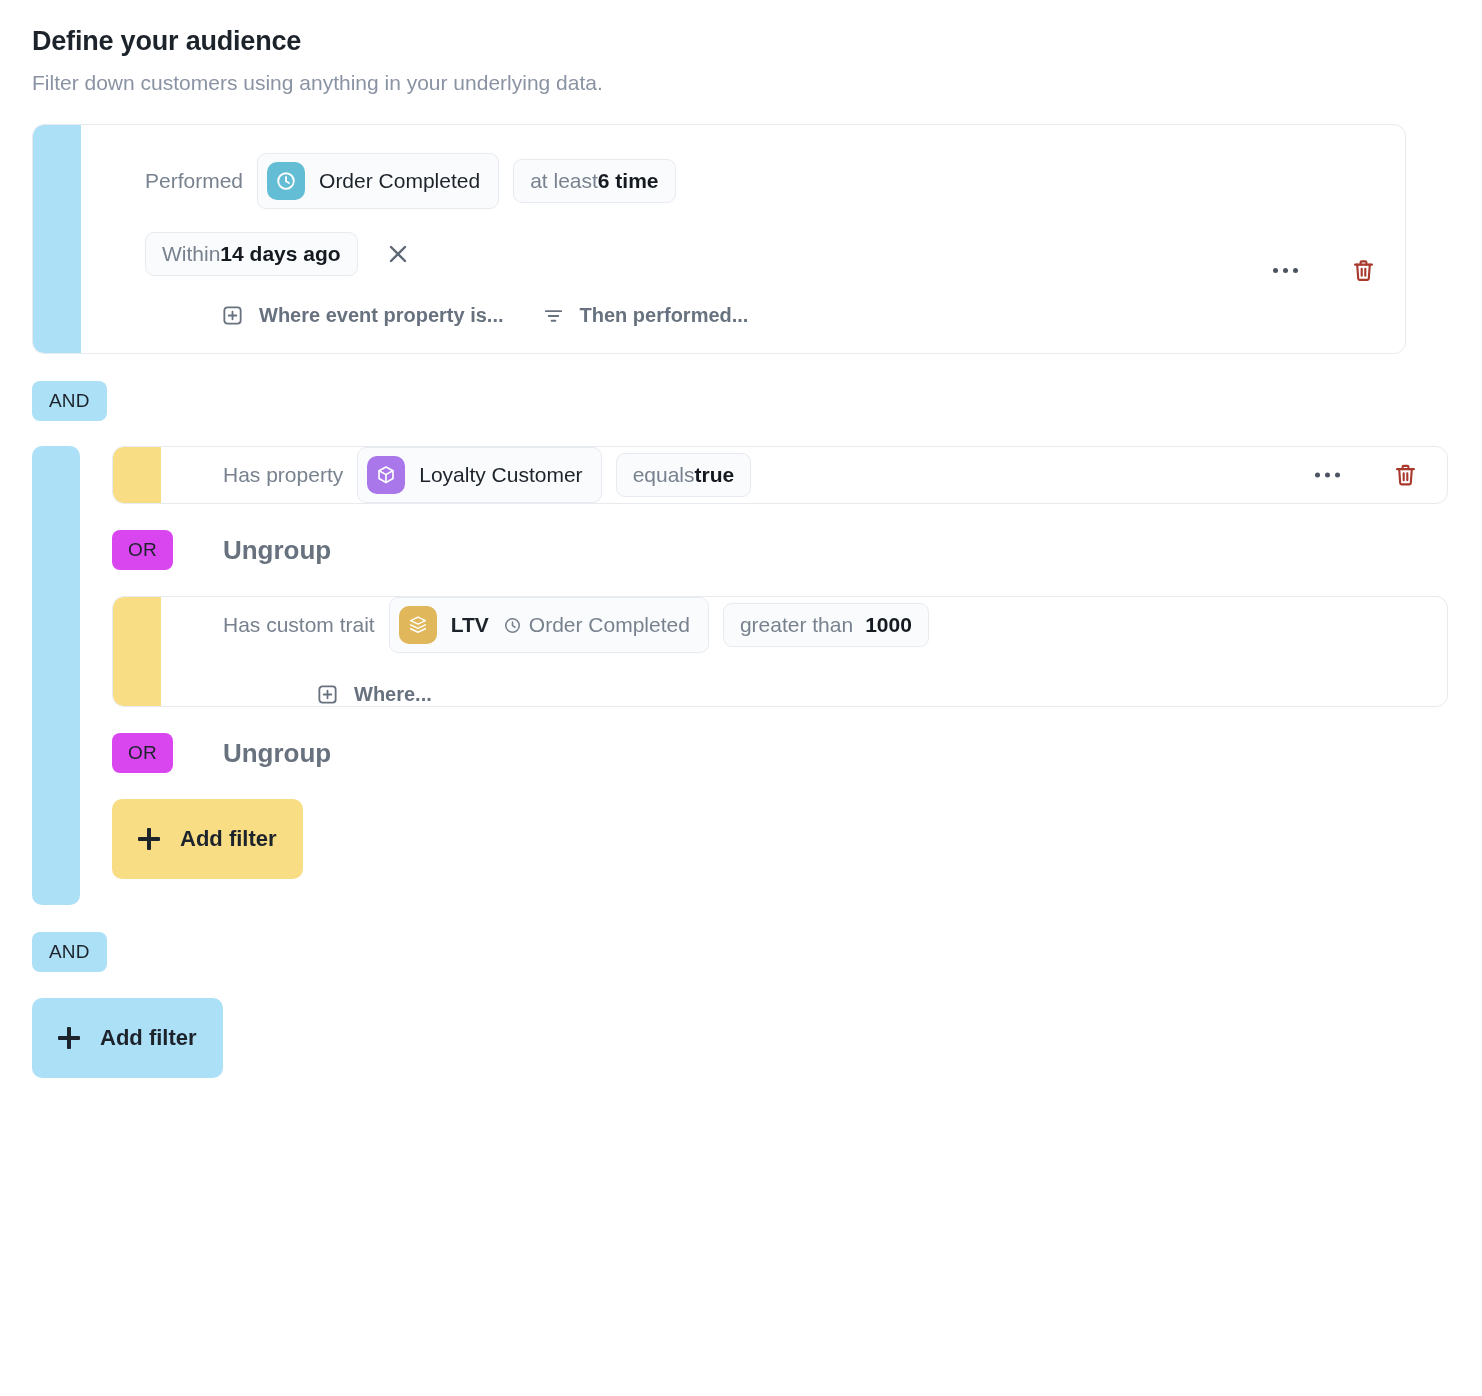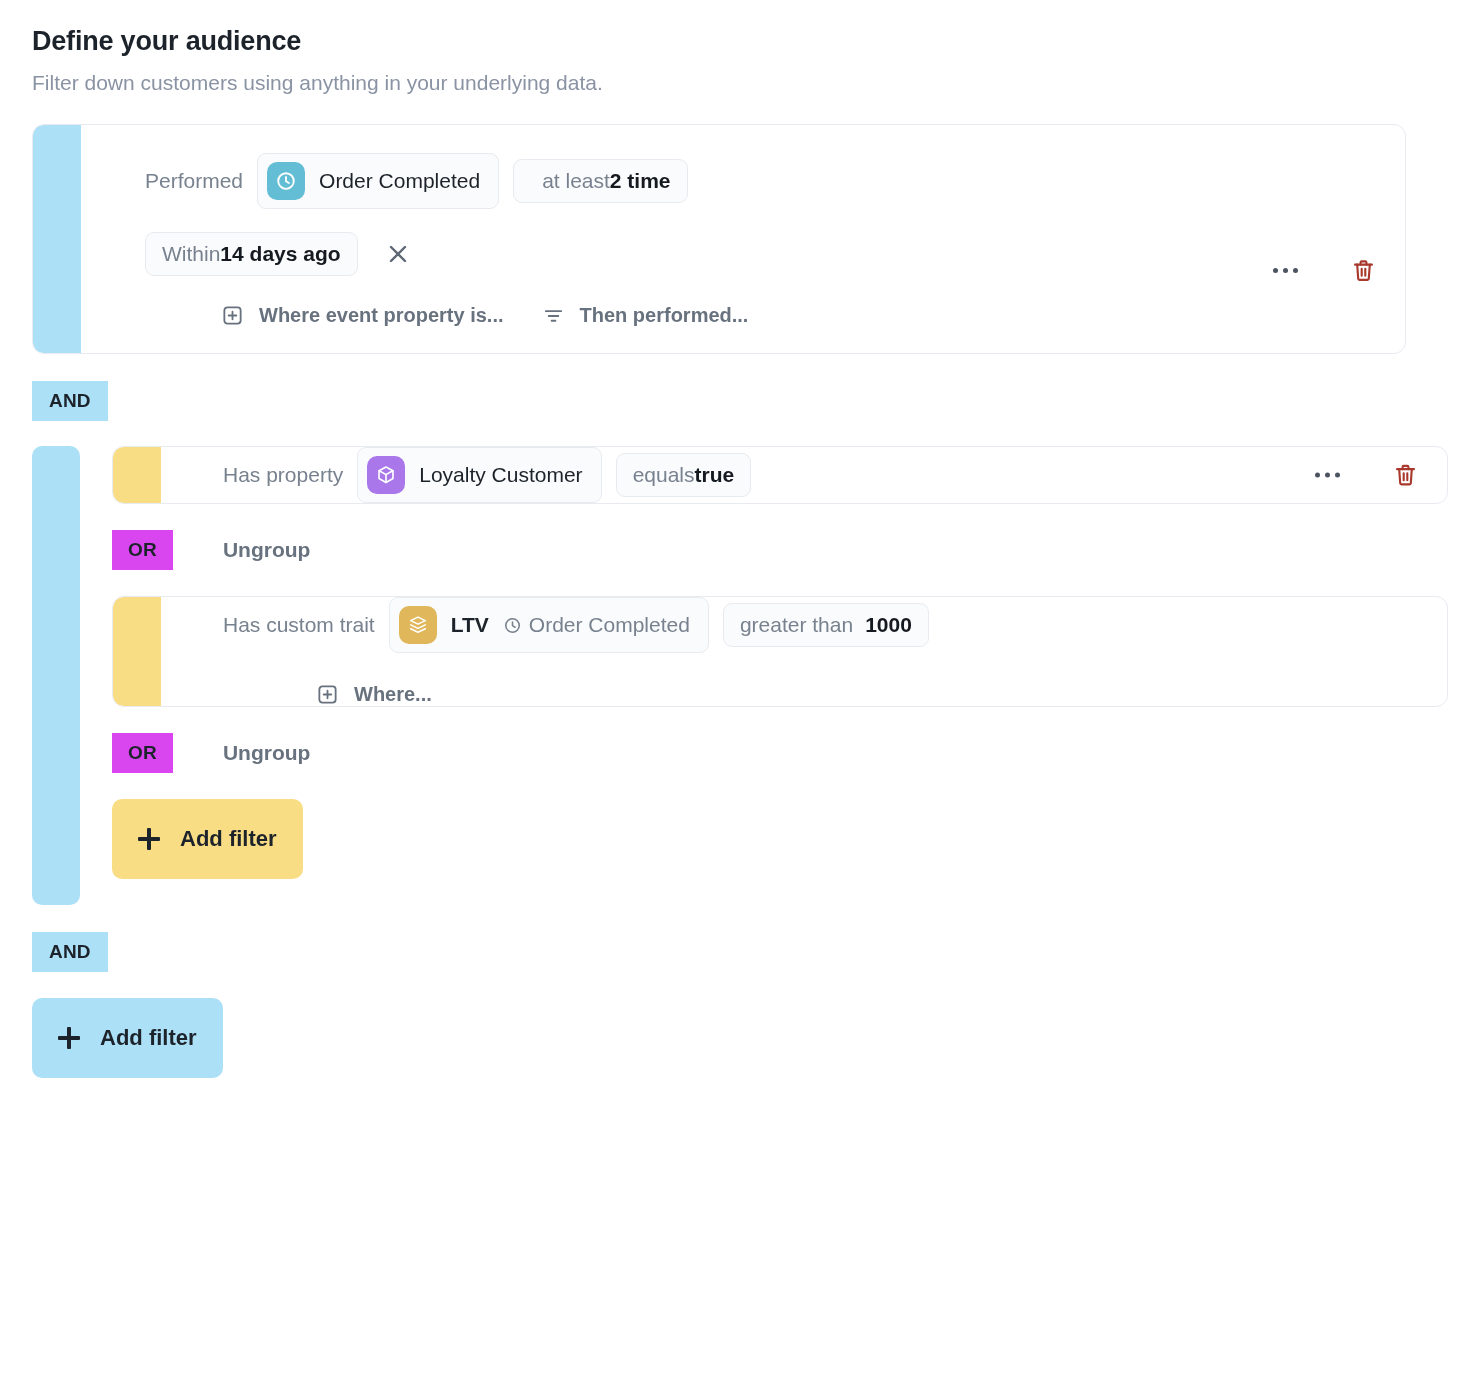--- a/index.html
+++ b/index.html
@@ -142,31 +142,31 @@
   .dots i {
     width: 5px; height: 5px; border-radius: 50%;
     background: #4c5461; display: block;
   }
   .trash { cursor: pointer; line-height: 0; }
 
   
   .badge {
     display: inline-flex;
     align-items: center; justify-content: center;
-    border-radius: 0;
+    border-radius: 8px;
     font-size: 19px;
-    font-weight: 700;
+    font-weight: 400;
     color: #1d232b;
     letter-spacing: 0.2px;
   }
   .badge-and { background: #ace0f7; padding: 9px 17px; }
   .badge-or  { background: #d946ef; padding: 9px 16px; }
 
   .ungroup {
-    font-size: 21px;
+    font-size: 26px;
     font-weight: 700;
     color: #68727f;
     cursor: pointer;
     white-space: nowrap;
   }
 
   .btn-add {
     display: inline-flex;
     align-items: center;
     gap: 20px;
@@ -259,23 +259,23 @@
           <span class="sq-icon sq-teal">
             <svg width="22" height="22" viewBox="0 0 24 24" fill="none" stroke="#ffffff" stroke-width="2" stroke-linecap="round">
               <circle cx="12" cy="12" r="8.5"></circle>
               <path d="M12 7.6 V12.2 L15.2 14.2"></path>
             </svg>
           </span>
           <span class="name">Order Completed</span>
         </span>
 
         <span class="pill">
-          <span style="display:inline-flex;gap:0;align-items:baseline;margin-left:12px;">
+          <span style="display:inline-flex;gap:0;align-items:baseline;">
             <span class="muted">at least </span>
-              <span class="strong">2 time</span>
+              <span class="strong">6 time</span>
           </span>
         </span>
       </div>
 
       <div class="row-line line2">
         <span class="pill">
           <span style="display:inline-flex;gap:0;align-items:baseline;">
             <span class="muted">Within </span>
               <span class="strong">14 days ago</span>
           </span>

